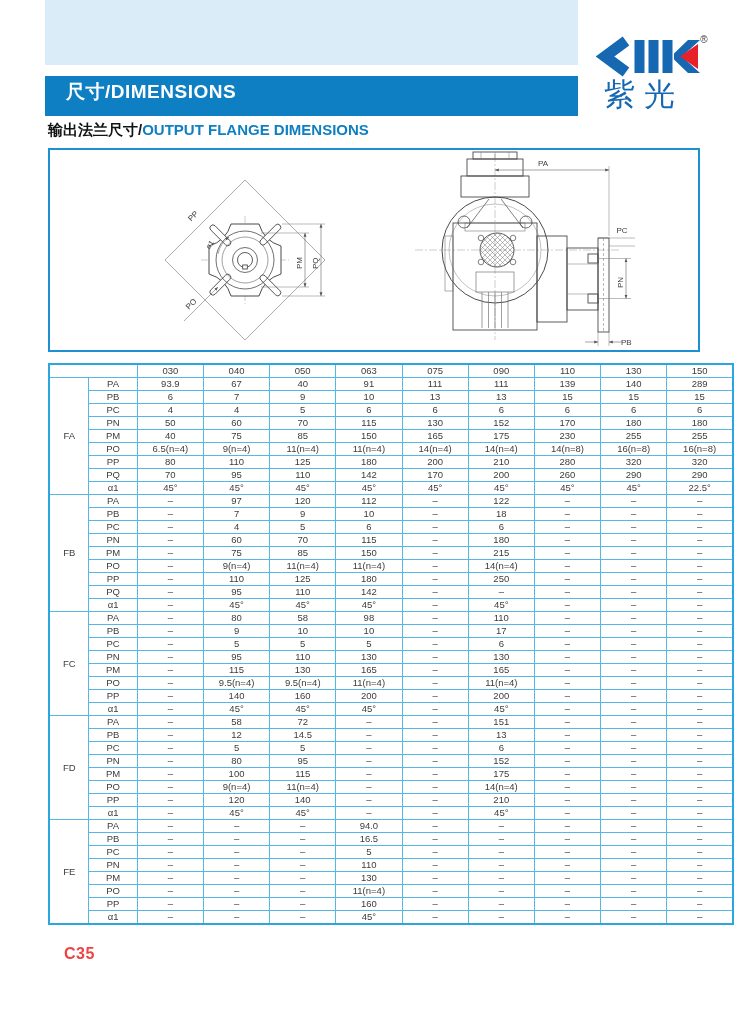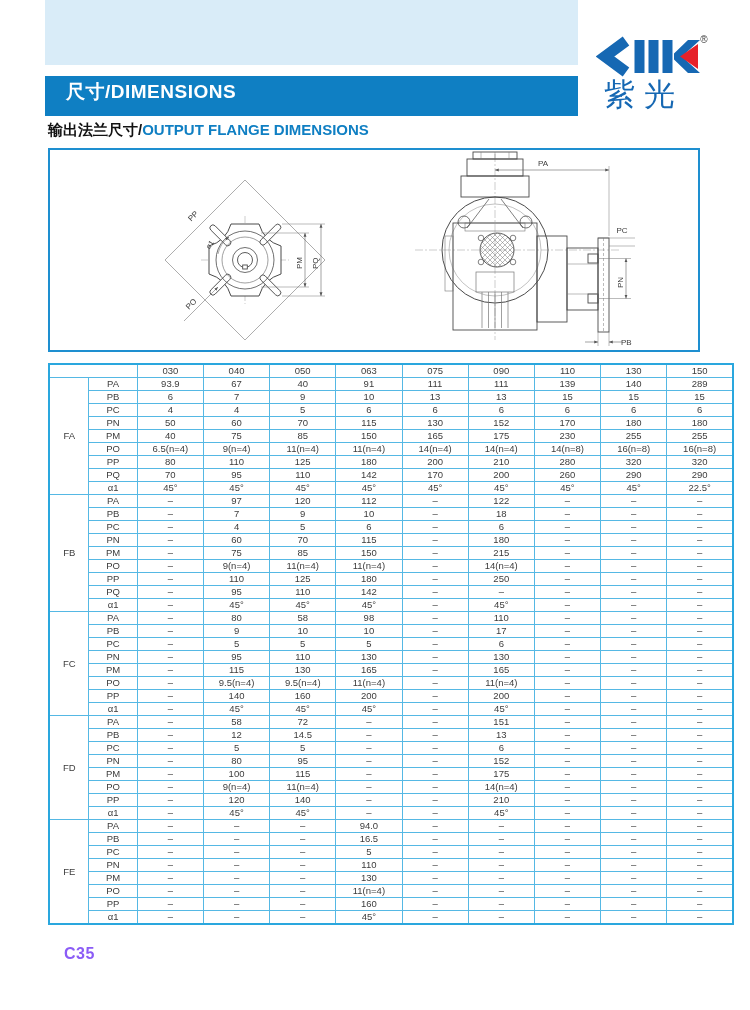--- a/index.html
+++ b/index.html
@@ -29,21 +29,21 @@
   .dimtable{
     position:absolute;left:48px;top:363px;width:686px;
     border-collapse:collapse;table-layout:fixed;
     border:2px solid #2aa7de;
   }
   .dimtable th,.dimtable td{
     border:1px solid #55b8e4;font-size:9.5px;font-weight:normal;color:#3c3c3c;
     text-align:center;vertical-align:middle;padding:0;height:12px;line-height:12px;
     white-space:nowrap;overflow:hidden;background:#fff;
   }
-  .footer{position:absolute;left:64px;top:945px;font-size:16px;font-weight:bold;color:#8b5cf6;letter-spacing:.5px;}
+  .footer{position:absolute;left:64px;top:945px;font-size:16px;font-weight:bold;color:#ef4444;letter-spacing:.5px;}
   svg text{font-family:"Liberation Sans", sans-serif;fill:#3c3c3c;}
 </style>
 </head>
 <body>
 
 <div class="band"></div>
 
 <div class="banner">
   <span>尺寸/DIMENSIONS</span>
 </div>

